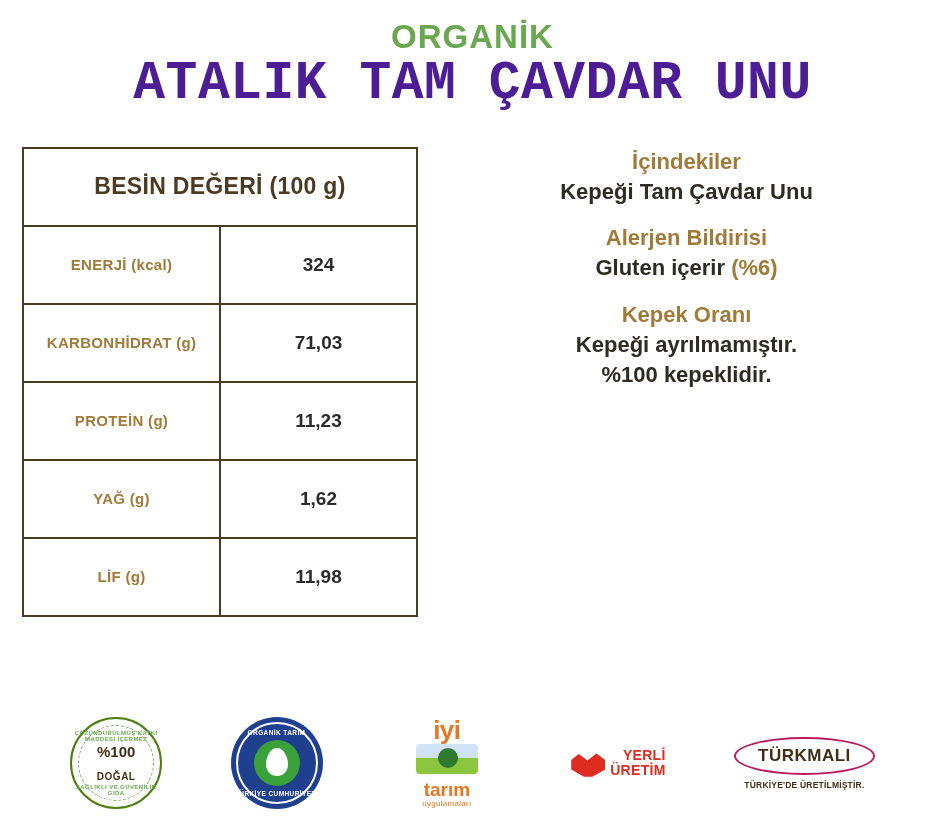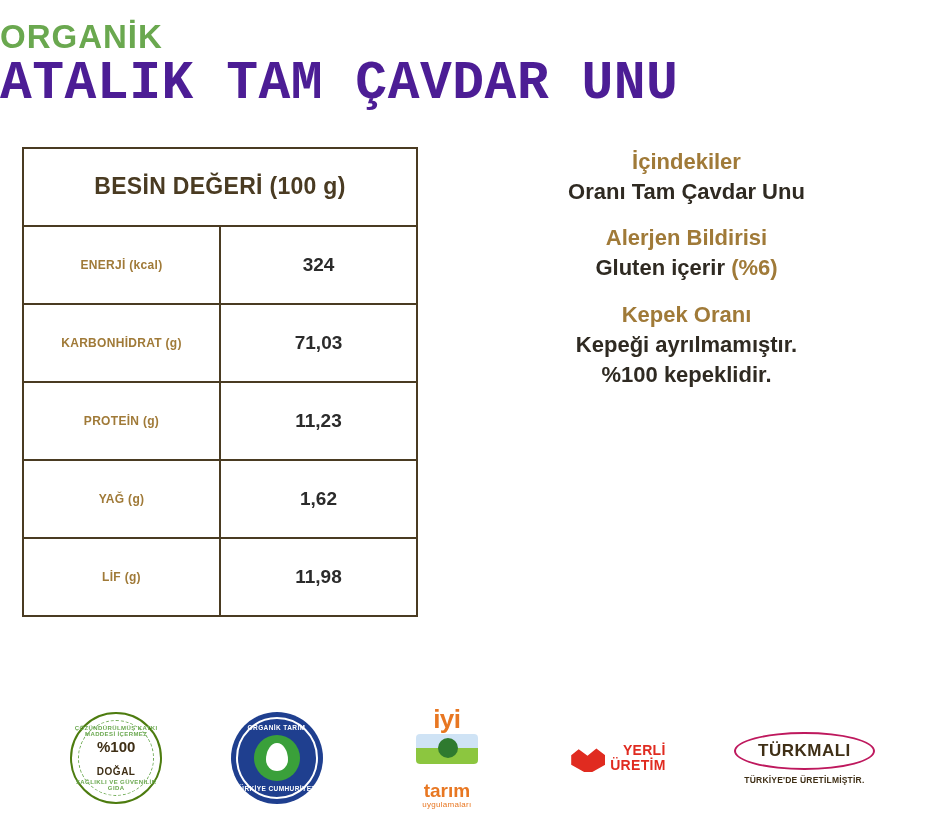--- a/index.html
+++ b/index.html
@@ -12,21 +12,21 @@
     height: 827px;
     background: #ffffff;
     font-family: "Liberation Sans", sans-serif;
     color: #4a3b22;
     overflow: hidden;
     position: relative;
   }
 
   
   .header {
-    text-align: left;
+    text-align: center;
     padding-top: 20px;
   }
   .organik {
     font-size: 33px;
     font-weight: bold;
     letter-spacing: 1px;
     color: #6aa84f;
     line-height: 1.05;
   }
   .product-title {
@@ -62,21 +62,21 @@
     text-align: center;
     vertical-align: middle;
   }
   td.head-cell {
     font-size: 23px;
     font-weight: bold;
     color: #4a3b22;
     letter-spacing: 0.3px;
   }
   td.label-cell {
-    font-size: 12px;
+    font-size: 15px;
     font-weight: bold;
     color: #a07a38;
     width: 262px;
     letter-spacing: 0.3px;
   }
   td.value-cell {
     font-size: 19px;
     font-weight: bold;
     color: #2b2b2b;
   }
@@ -197,21 +197,21 @@
     border-radius: 4px;
     background: linear-gradient(#cfe3f5 0 45%, #8cc63f 45% 100%);
     position: relative; overflow: hidden;
   }
   .stamp3 .pic::after {
     content: "";
     position: absolute; left: 22px; top: 4px;
     width: 20px; height: 20px; border-radius: 50%;
     background: #2f7a2f;
   }
-  .stamp3 .tarim { font-size: 19px; font-weight: bold; color: #e87722; line-height: 1; margin-top: 17px;}
+  .stamp3 .tarim { font-size: 19px; font-weight: bold; color: #e87722; line-height: 1; margin-top: 6px;}
   .stamp3 .uyg { font-size: 8px; color: #e87722; letter-spacing: .3px; }
 
   
   .stamp4 { display: flex; align-items: center; gap: 5px; }
   .stamp4 .hands {
     width: 34px; height: 30px;
     background: #e02b20;
     clip-path: polygon(0% 40%, 22% 20%, 48% 42%, 74% 18%, 100% 40%, 100% 72%, 62% 96%, 38% 96%, 0% 72%);
   }
   .stamp4 .txt { text-align: right; }
@@ -268,21 +268,21 @@
           <td class="value-cell">11,98</td>
         </tr>
       </tbody>
     </table>
   </div>
 
   <div class="info-col">
 
     <div class="info-block">
       <div class="info-head">İçindekiler</div>
-      <div class="info-text">Oranı Tam Çavdar Unu</div>
+      <div class="info-text">Kepeği Tam Çavdar Unu</div>
     </div>
 
     <div class="info-block">
       <div class="info-head">Alerjen Bildirisi</div>
       <div class="info-text">
         <span>Gluten içerir</span>
         <span class="accent">(%6)</span>
       </div>
     </div>
 

